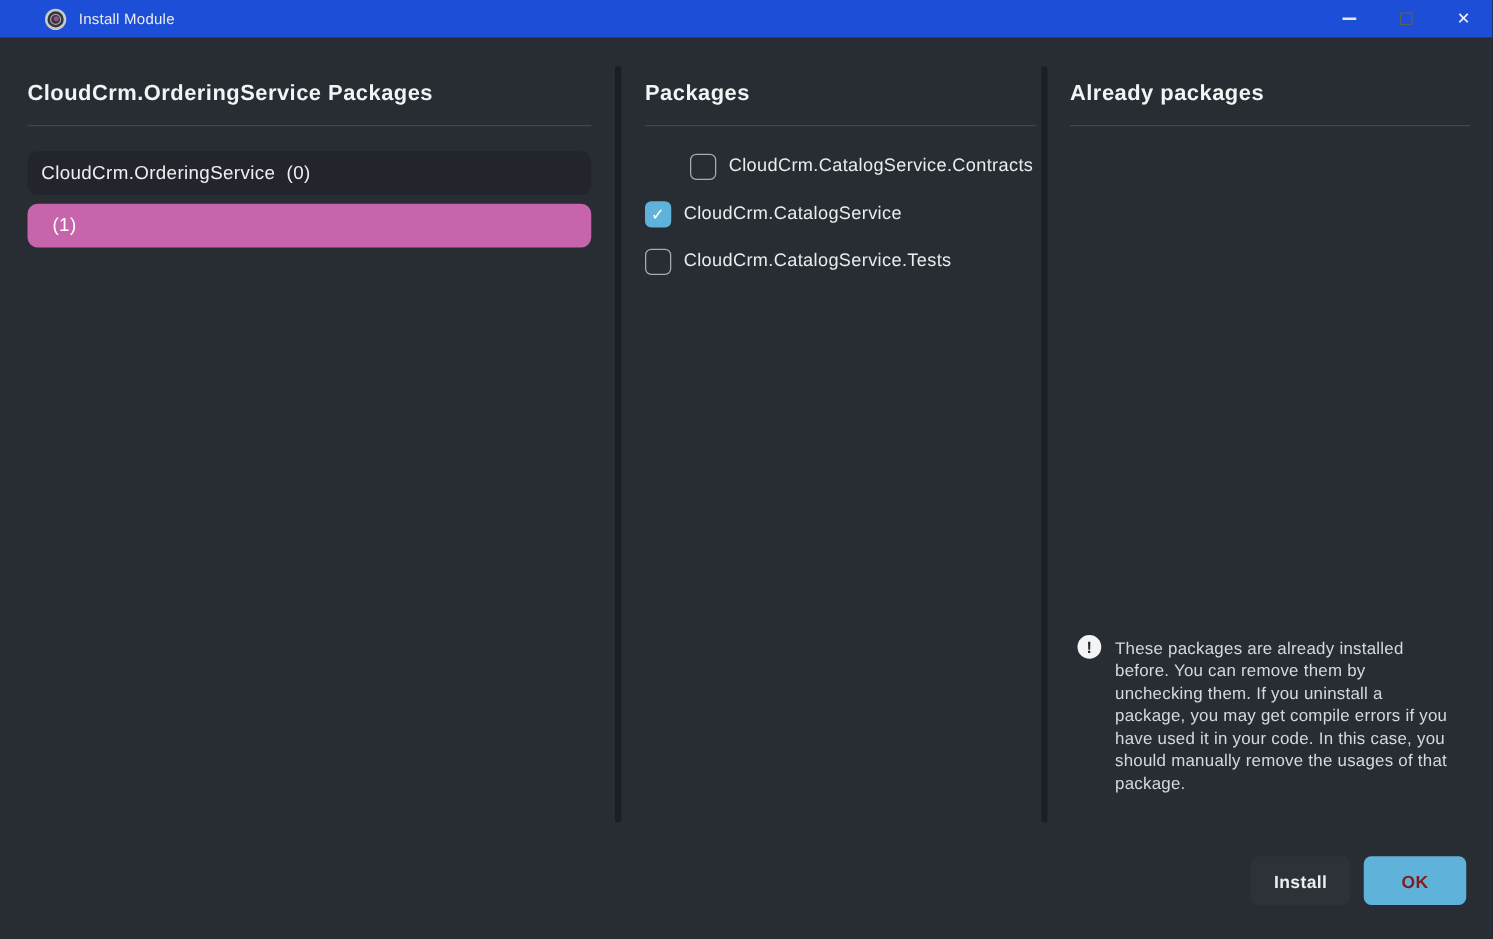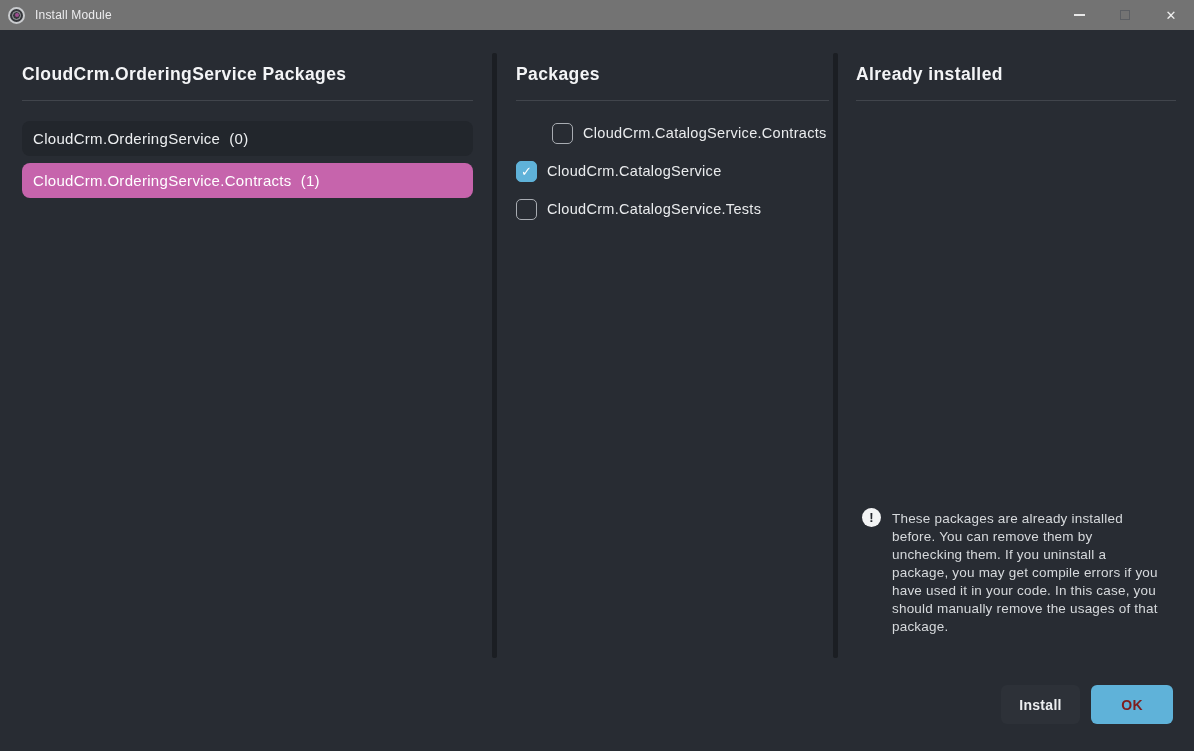--- a/index.html
+++ b/index.html
@@ -7,22 +7,22 @@
   body {
     font-family: "Liberation Sans", "DejaVu Sans", sans-serif;
     background: #282c33;
     position: relative;
     letter-spacing: 0.3px;
   }
 
   
   .titlebar {
     position: absolute; top: 0; left: 0; width: 1194px; height: 30px;
-    background: #737373;
-    display: flex; align-items: center;
+    background: #1d4ed8;
+    display: flex; align-items: center; padding-left: 28px;
   }
   .app-icon {
     width: 17px; height: 17px; margin-left: 8px; border-radius: 50%;
     border: 2px solid #c9cbce;
     position: relative;
     background: #35373b;
   }
   .app-icon::before {
     content: ""; position: absolute; inset: 2px; border-radius: 50%;
     border: 1.5px solid #9fa2a6;
@@ -131,32 +131,31 @@
     </div>
   </div>
 </div>
 
 <div class="panel-header" style="left:22px;">CloudCrm.OrderingService Packages</div>
 <div class="panel-underline" style="left:22px; width:451px;"></div>
 
 <div class="panel-header" style="left:516px;">Packages</div>
 <div class="panel-underline" style="left:516px; width:313px;"></div>
 
-<div class="panel-header" style="left:856px;">Already installed</div>
+<div class="panel-header" style="left:856px;">Already packages</div>
 <div class="panel-underline" style="left:856px; width:320px;"></div>
 
 <div class="v-divider" style="left:492px;"></div>
 <div class="v-divider" style="left:833px;"></div>
 
 <div class="module-item" style="top:121px;">
   <span>CloudCrm.OrderingService</span>
   <span class="count">(0)</span>
 </div>
 <div class="module-item selected" style="top:163px;">
-  <span>CloudCrm.OrderingService.Contracts</span>
   <span class="count">(1)</span>
 </div>
 
 <div class="pkg-row" style="top:122px;padding-left:36px;">
   <span class="checkbox">
     
   </span>
   <span class="pkg-label">CloudCrm.CatalogService.Contracts</span>
 </div>
 <div class="pkg-row" style="top:160px;">

